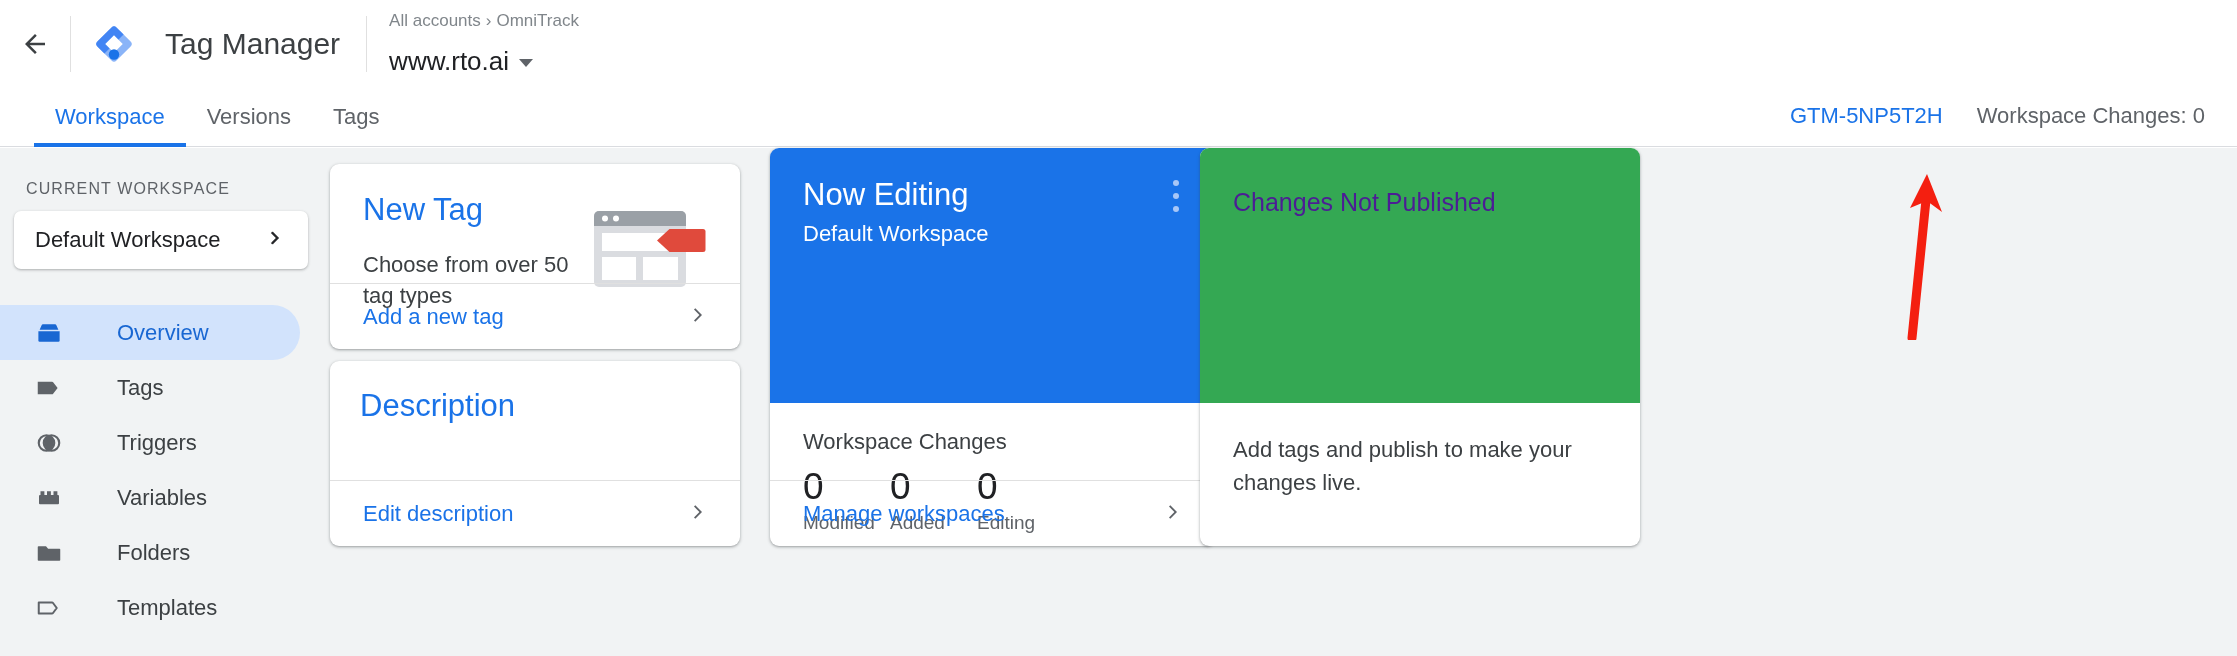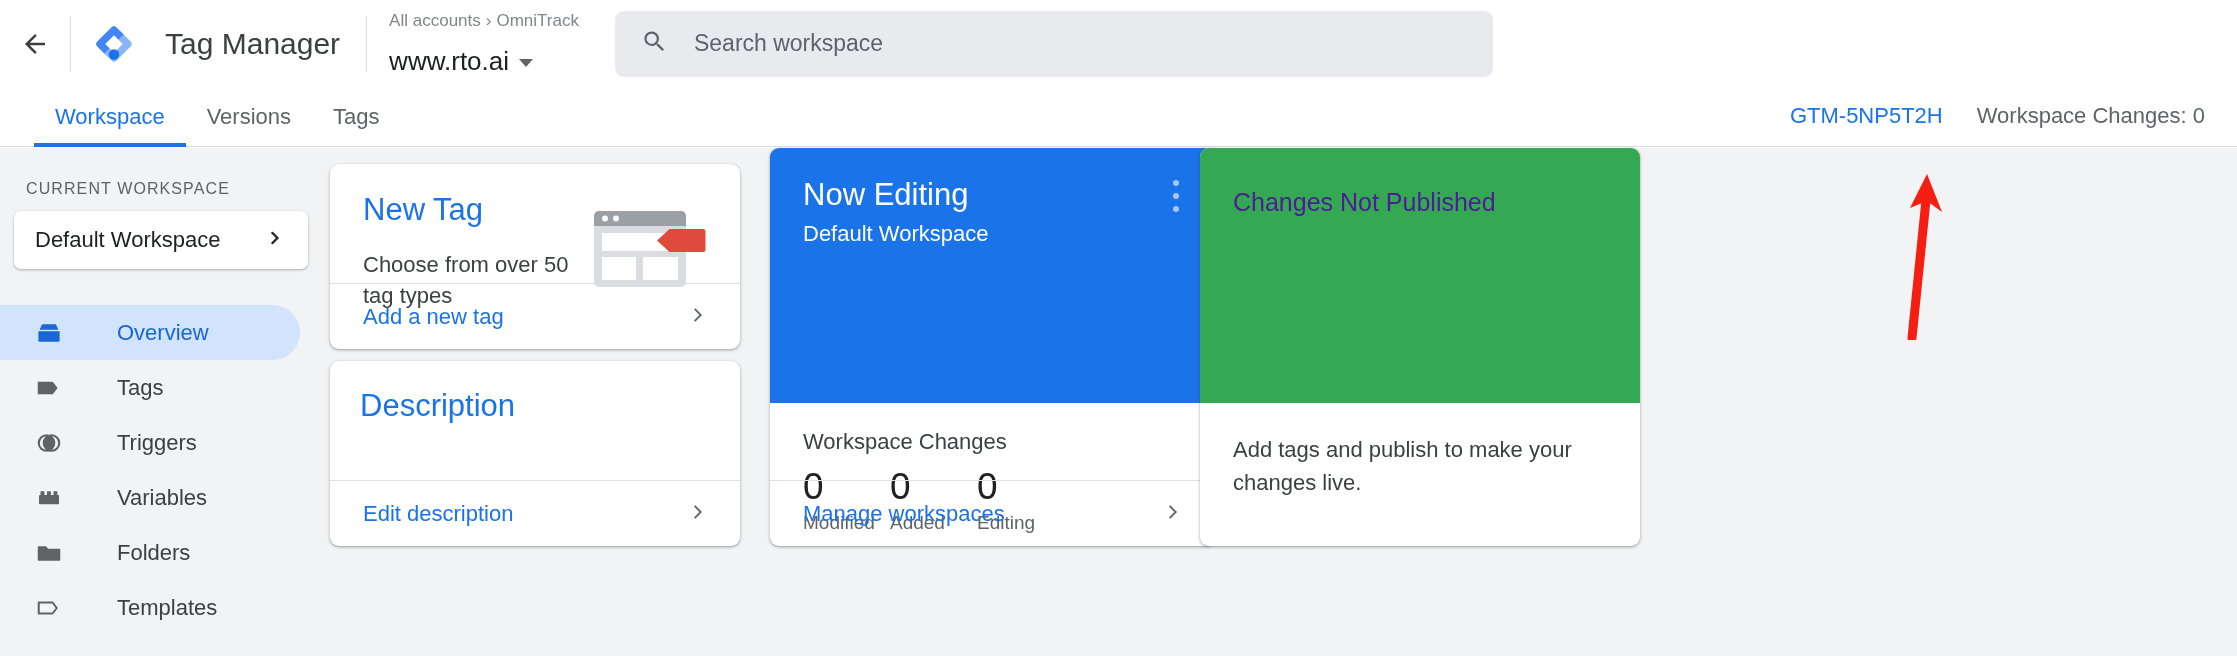--- a/index.html
+++ b/index.html
@@ -182,28 +182,20 @@
     <div class="account-block">
       <div class="breadcrumb">
         <span>All accounts</span><span class="sep">›</span><span>OmniTrack</span>
       </div>
       <div class="container-row">
         <span class="container-name">www.rto.ai</span>
         <span class="caret-down"></span>
       </div>
     </div>
 
-    <div class="search-box">
-      <span>
-        <svg width="27" height="27" viewBox="0 0 24 24">
-          <path d="M15.5 14h-.79l-.28-.27A6.47 6.47 0 0 0 16 9.5 6.5 6.5 0 1 0 9.5 16c1.61 0 3.09-.59 4.23-1.57l.27.28v.79l5 4.99L20.49 19l-4.99-5zm-6 0C7.01 14 5 11.99 5 9.5S7.01 5 9.5 5 14 7.01 14 9.5 11.99 14 9.5 14z" fill="#5f6368"></path>
-        </svg>
-      </span>
-      <span class="search-ph">Search workspace</span>
-    </div>
   </div>
 
   <div class="tabbar">
     <div class="tabs">
       <div class="tab active">Workspace</div>
       <div class="tab">Versions</div>
       <div class="tab">Tags</div>
     </div>
     <div class="tabbar-right">
       <span class="gtm-id">GTM-5NP5T2H</span>

